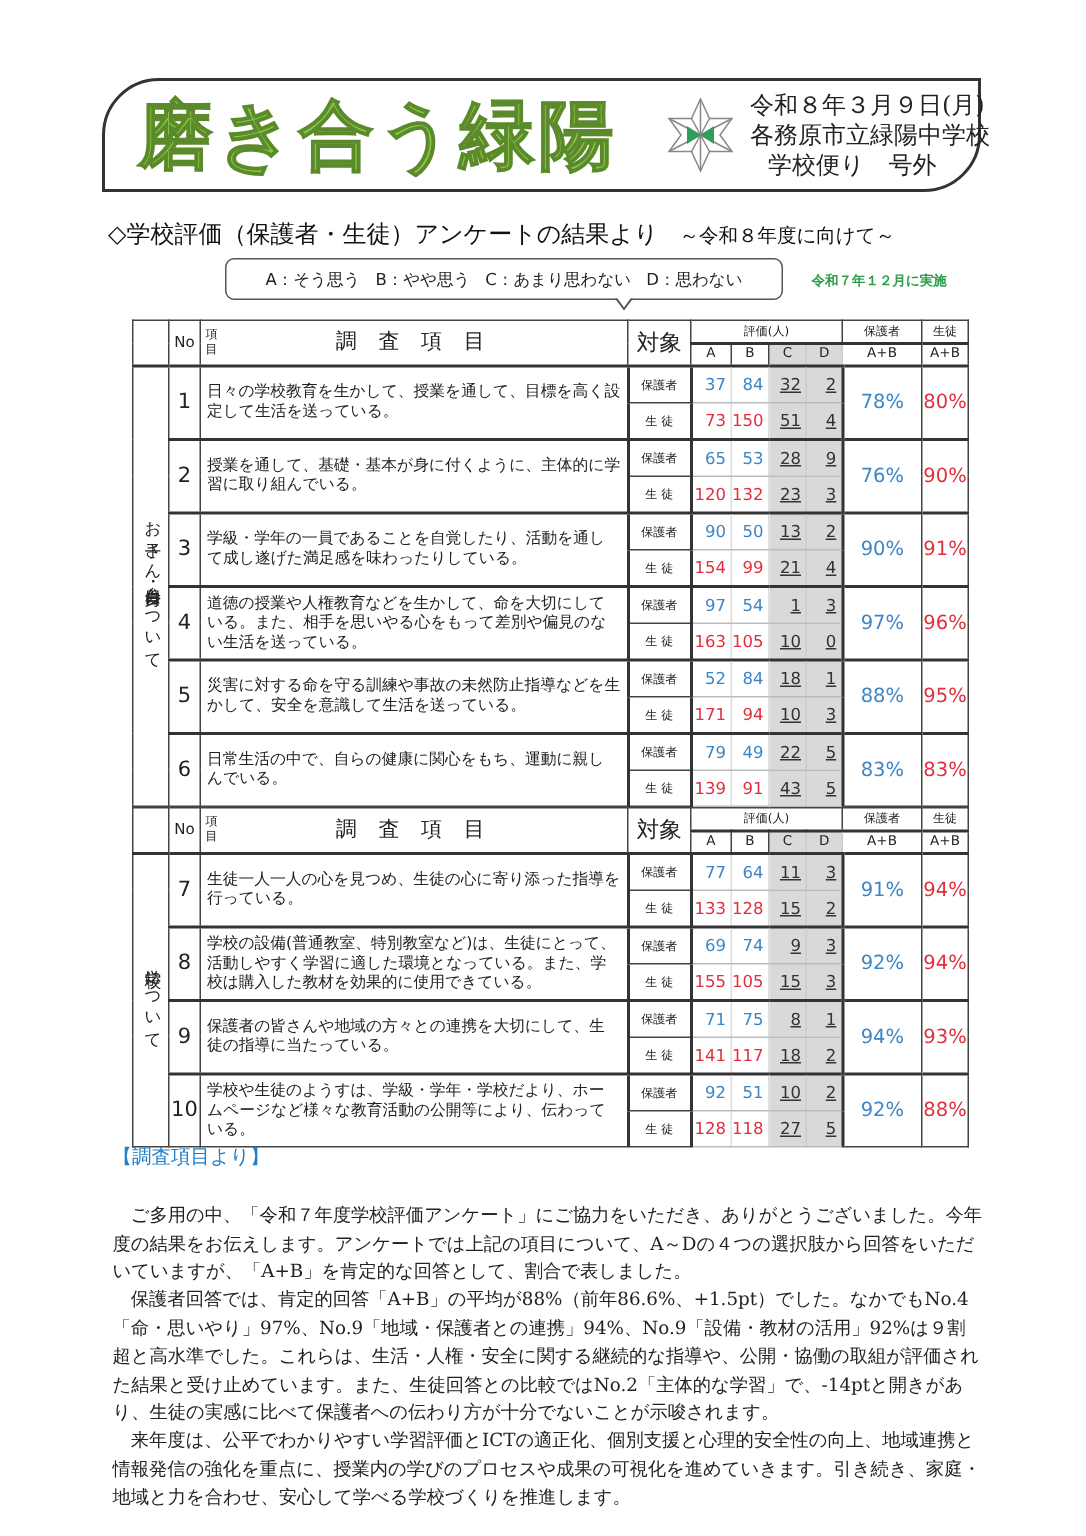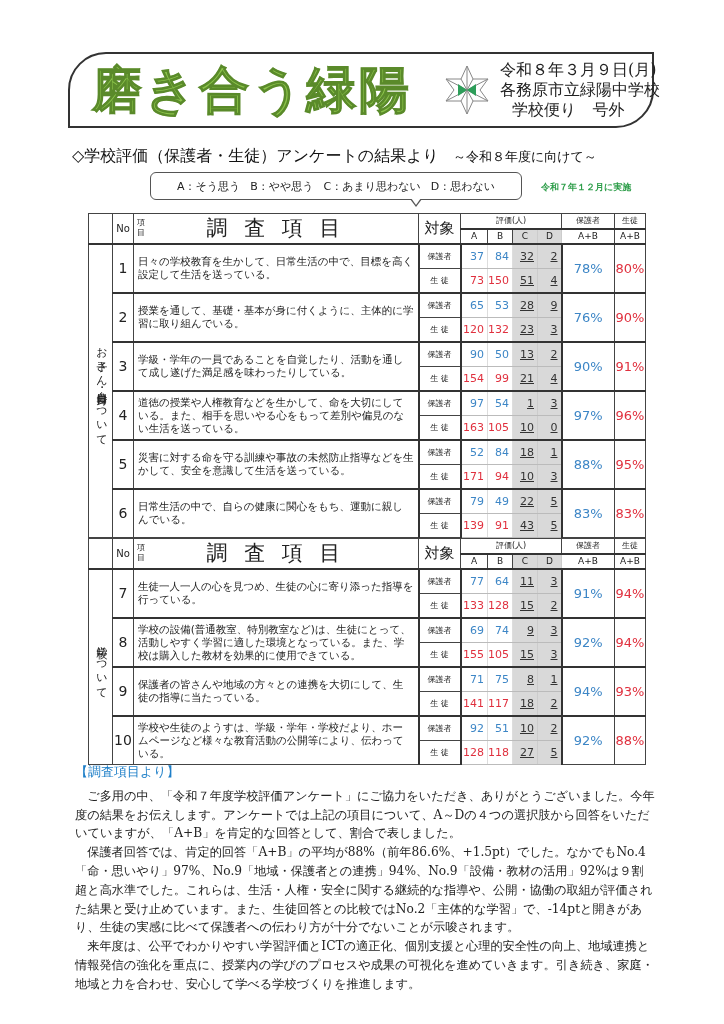--- a/index.html
+++ b/index.html
@@ -21,21 +21,21 @@
     display: flex; align-items: center; justify-content: center; gap: 10px; background: #fff; }
   .bubble-tail { position: absolute; left: 410px; top: 199px; width: 0; height: 0;
     border-left: 6px solid transparent; border-right: 6px solid transparent; border-top: 8px solid #555; }
   .bubble-tail::after { content: ""; position: absolute; left: -5px; top: -9px;
     border-left: 5px solid transparent; border-right: 5px solid transparent; border-top: 7px solid #fff; }
   .survey-date { position: absolute; left: 541px; top: 181px; font-size: 9px; color: #2e9e4a; font-weight: bold; }
 
   table.survey { position: absolute; left: 88px; border-collapse: collapse; table-layout: fixed; font-size: 10px; }
   table.survey td, table.survey th { border: 1px solid #444; padding: 0; text-align: center; vertical-align: middle; font-weight: normal; }
   table.survey .hdr-small { font-size: 8px; line-height: 10px; padding-left: 48px; }
-  table.survey .hdr-big { font-size: 21px; letter-spacing: 5px; }
+  table.survey .hdr-big { font-size: 14px; letter-spacing: 5px; }
   table.survey .hdr-target { font-size: 15px; }
   table.survey .hdr-eval { font-size: 8px; height: 13px; }
   table.survey .hdr-abcd { font-size: 9px; height: 13px; }
   table.survey .cat { font-size: 11px; writing-mode: vertical-rl; text-orientation: upright; letter-spacing: 1px; }
   table.survey .no { font-size: 14px; }
   table.survey .q { text-align: left; font-size: 10.5px; line-height: 13px; padding: 0 4px; }
   table.survey .tgt { font-size: 8px; height: 23px; border-left: 2px solid #333; border-right: 2px solid #333; }
   table.survey .n { font-size: 11px; text-align: right; padding-right: 3px; border-top: 1px solid #bbb; border-bottom: 1px solid #bbb; }
   table.survey .nA, table.survey .nB { border-left: 1px solid #ddd; border-right: 1px solid #ddd; }
   table.survey .nC, table.survey .nD { background: #d9d9d9; border-left: 1px solid #ccc; border-right: 1px solid #ccc; }
@@ -43,21 +43,21 @@
   table.survey .parent-num { color: #3d86c6; }
   table.survey .student-num { color: #e0303e; }
   table.survey .dark-num { color: #333; text-decoration: underline; }
   table.survey .pct { font-size: 13px; }
   table.survey .pct-p { color: #3d86c6; }
   table.survey .pct-s { color: #e0303e; margin-left: 28px; }
   table.survey tr.grp td { border-top: 2px solid #333; }
   table.survey thead th { border-bottom: 2px solid #333; }
 
   .comments { position: absolute; left: 75px; top: 763px; width: 580px; font-family: "DejaVu Serif", serif; font-size: 12.2px; line-height: 18.8px; color: #222; }
-  .comments .c-head { color: #1e7fc8; font-family: "DejaVu Sans", sans-serif; font-size: 13px; margin-bottom: 5px; }
+  .comments .c-head { color: #1e7fc8; font-family: "DejaVu Sans", sans-serif; font-size: 13px; margin-bottom: 19px; }
   .comments p { margin: 0; text-indent: 1em; }
 </style>
 </head>
 <body>
 
 <div class="header-box"></div>
 <div class="masthead">磨き合う緑陽</div>
 <svg class="logo" viewBox="0 0 46 52">
   <g fill="none" stroke="#888" stroke-width="1">
     <polygon points="23,2 29,15 44,15 36,26 44,37 29,37 23,50 17,37 2,37 10,26 2,15 17,15"></polygon>
@@ -118,21 +118,21 @@
       <th class="hdr-abcd nC">C</th>
       <th class="hdr-abcd nC">D</th>
       <th class="hdr-abcd">A+B</th>
       <th class="hdr-abcd">A+B</th>
     </tr>
   </thead>
   <tbody id="tbody-0">
       <tr>
         <td rowspan="12" class="cat">お子さん・自分自身について</td>
         <td rowspan="2" class="no">1</td>
-        <td rowspan="2" class="q">日々の学校教育を生かして、日常生活の中で、目標を高く設定して生活を送っている。</td>
+        <td rowspan="2" class="q">日々の学校教育を生かして、授業を通して、目標を高く設定して生活を送っている。</td>
         <td class="tgt">保護者</td>
         <td class="n nA parent-num">37</td>
         <td class="n nB parent-num">84</td>
         <td class="n nC dark-num">32</td>
         <td class="n nD dark-num">2</td>
         <td rowspan="2" class="pct pct-p">78%</td>
         <td rowspan="2" class="pct pct-s">80%</td>
       </tr>
       <tr>
         <td class="tgt">生 徒</td>

